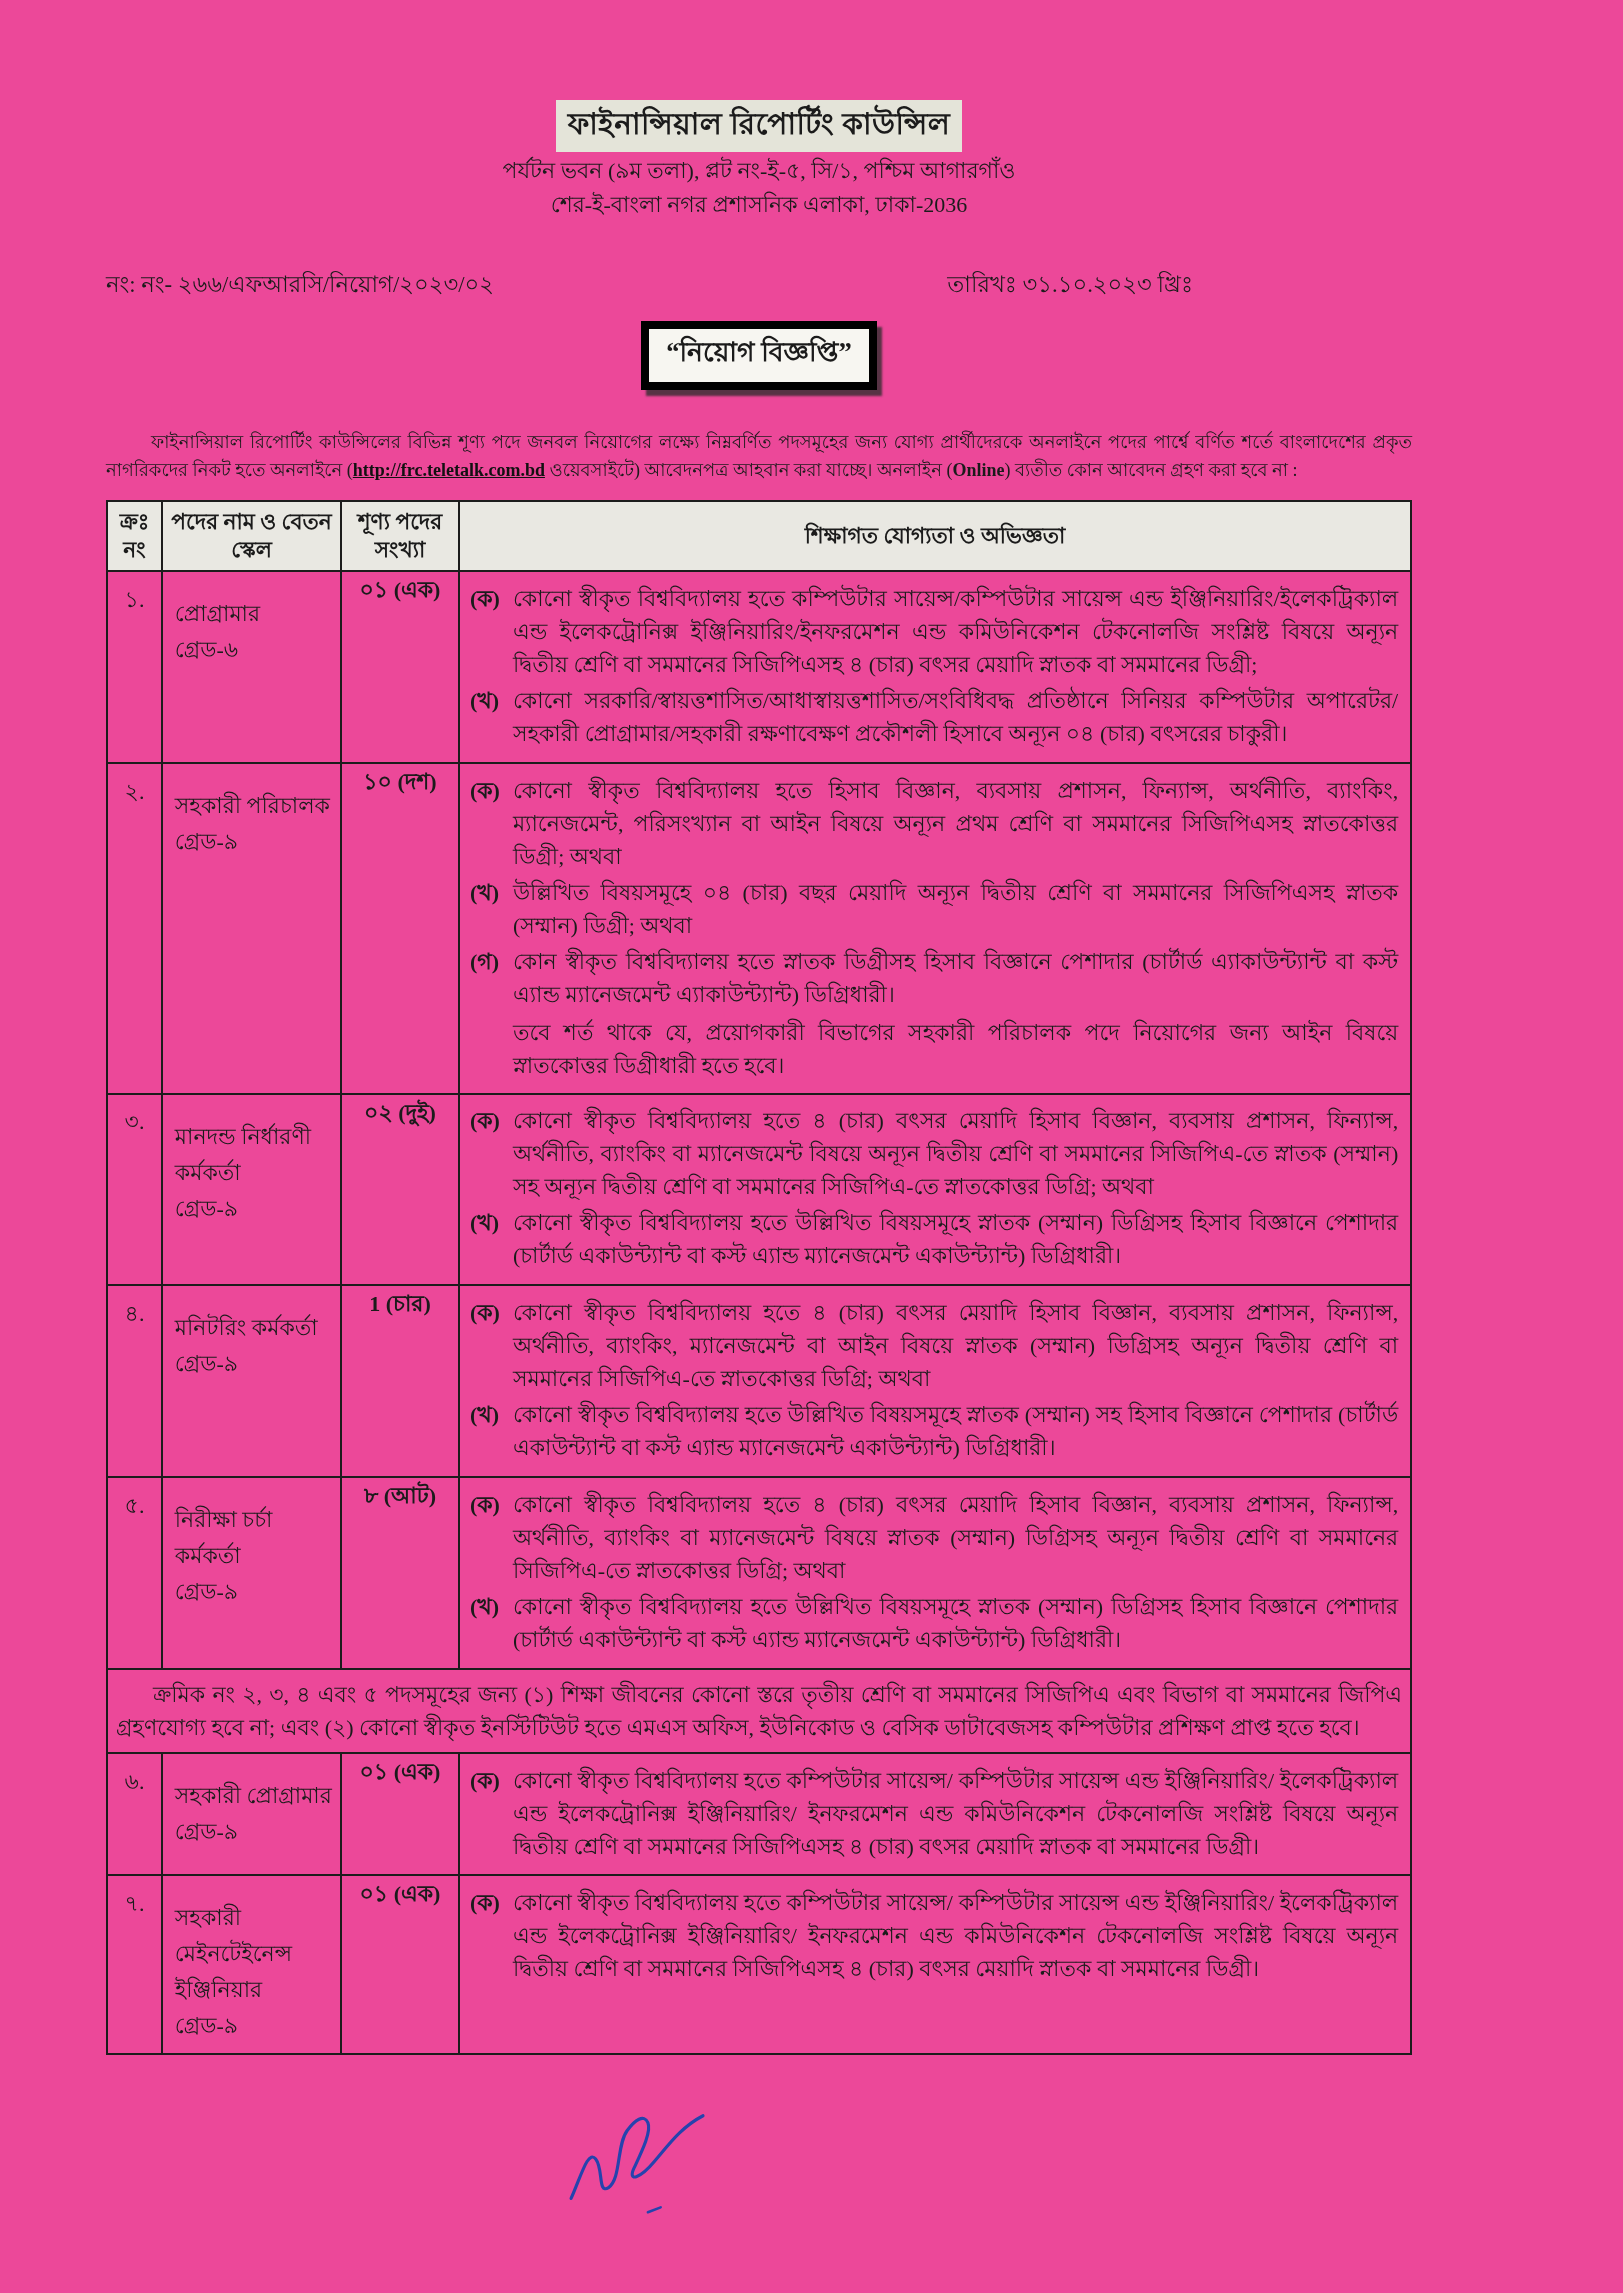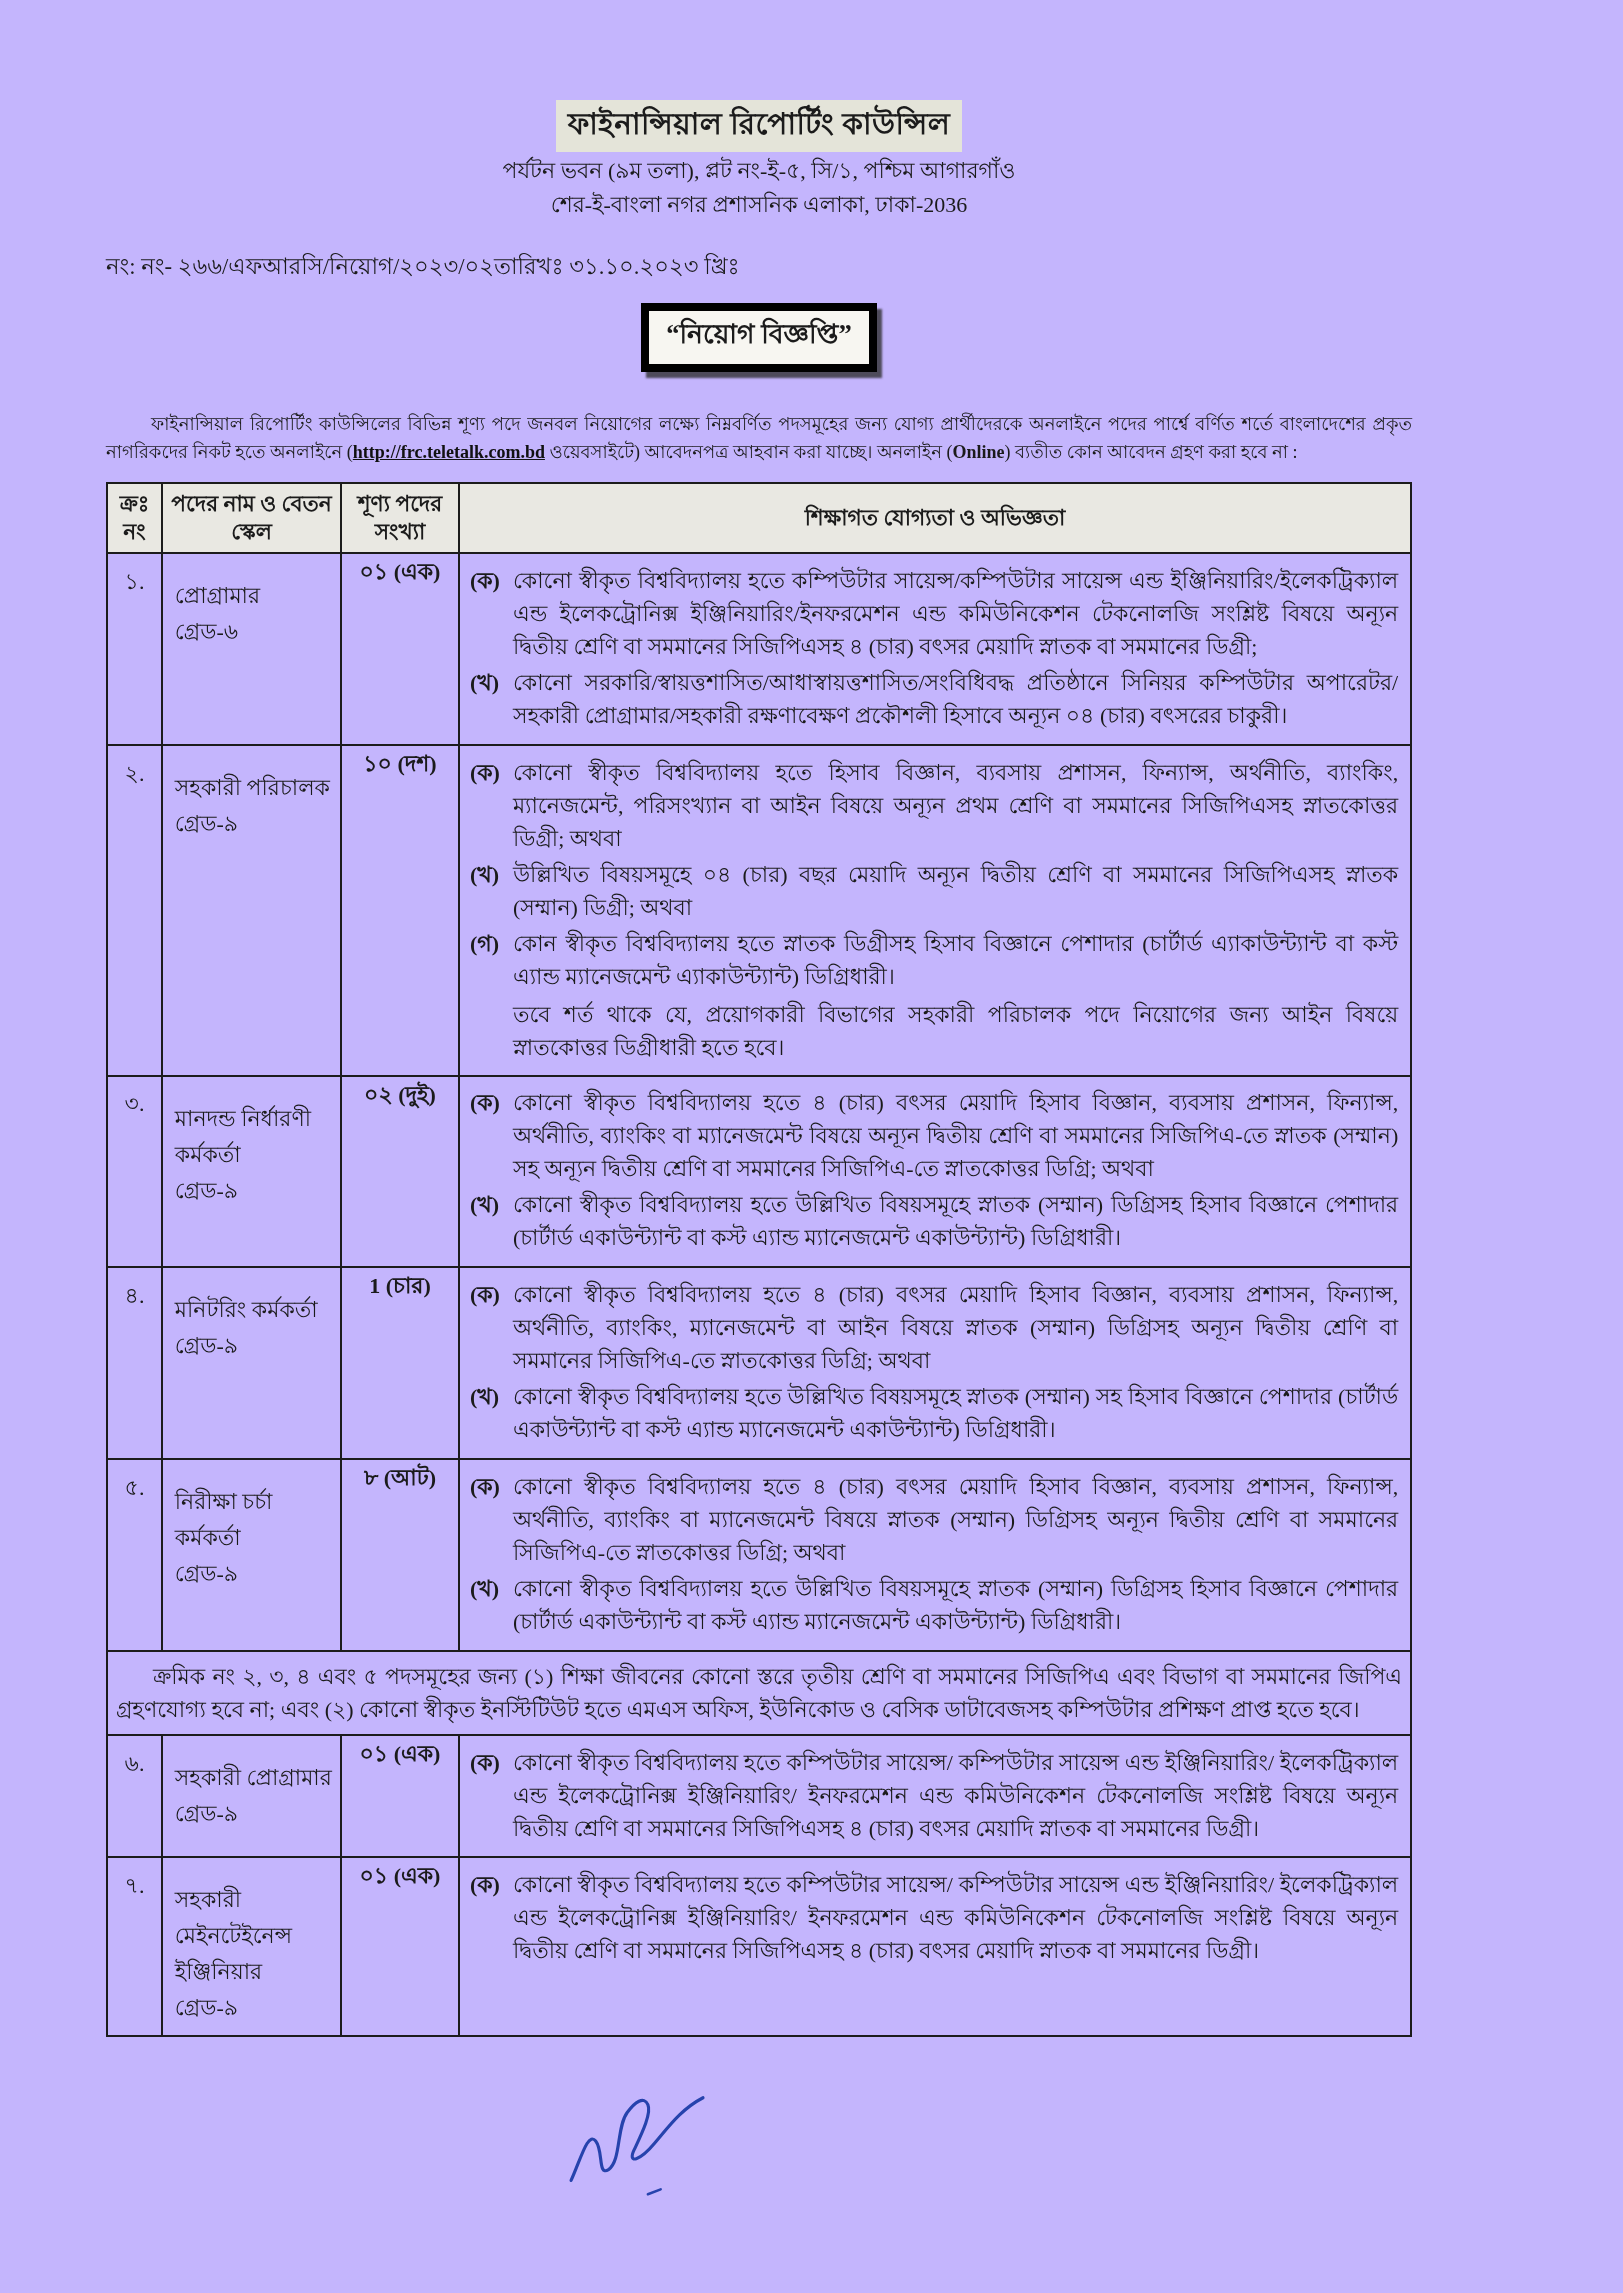--- a/index.html
+++ b/index.html
@@ -7,43 +7,43 @@
   body{
     width:1623px;
     font-family:"Liberation Serif","DejaVu Serif",serif;
     color:#1b1b1b;
     -webkit-font-smoothing:antialiased;
   }
   .sheet{
     position:relative;
     width:1623px;
     min-height:2293px;
-    background:#c4b5fd;
+    background:#ec4899;
   }
   .content{
     position:absolute;
     left:106px;
     top:0;
     width:1306px;
   }
   
   .doc-header{text-align:center;padding-top:100px}
   .org-name{
     display:inline-block;
     font-size:29.6px;
     font-weight:700;
     background:#e4e4d9;
     padding:1px 11.8px;
     letter-spacing:0.5px;
   }
   .hline{font-size:22px;line-height:1.42;margin-top:3px}
   
   .ref-row{
-    display:flex;align-items:baseline;
-    margin-top:29px;font-size:22.7px;
+    display:flex;justify-content:space-between;align-items:baseline;
+    margin-top:47px;font-size:22.7px;
   }
   .ref-date{margin-right:219px}
   
   .badge-wrap{text-align:center;margin-top:15.8px}
   .notice-badge{
     display:inline-block;
     font-size:26.6px;font-weight:700;
     border:8px solid #000000;
     background:#f7f6f1;
     padding:3px 17.7px 5.9px;

